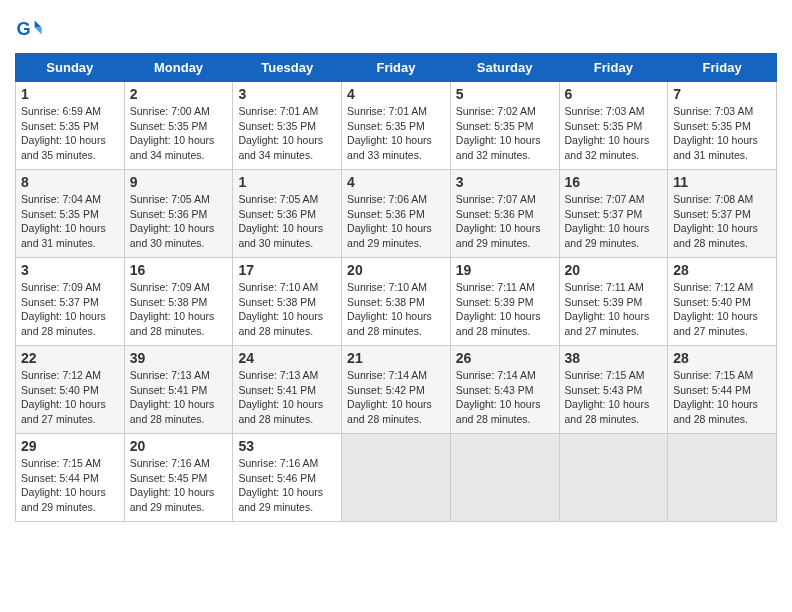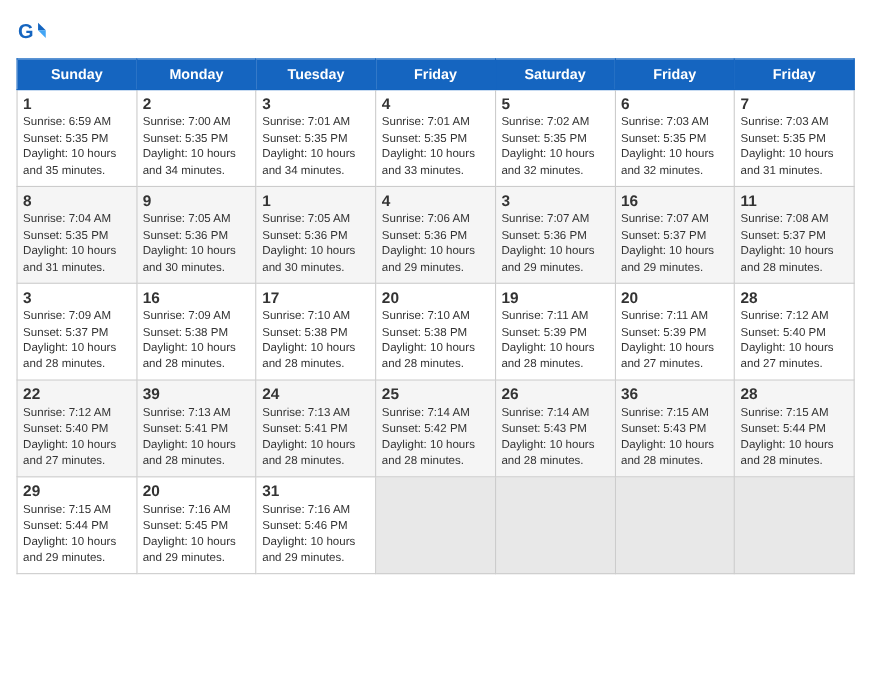--- a/index.html
+++ b/index.html
@@ -295,37 +295,37 @@
         </td>
         <td>
           <span class="day-num">24</span>
 <div class="cell-info">
   Sunrise: 7:13 AM<br>
   Sunset: 5:41 PM<br>
   Daylight: 10 hours and 28 minutes.
 </div>
         </td>
         <td>
-          <span class="day-num">25</span>
+          <span class="day-num">21</span>
 <div class="cell-info">
   Sunrise: 7:14 AM<br>
   Sunset: 5:42 PM<br>
   Daylight: 10 hours and 28 minutes.
 </div>
         </td>
         <td>
           <span class="day-num">26</span>
 <div class="cell-info">
   Sunrise: 7:14 AM<br>
   Sunset: 5:43 PM<br>
   Daylight: 10 hours and 28 minutes.
 </div>
         </td>
         <td>
-          <span class="day-num">36</span>
+          <span class="day-num">38</span>
 <div class="cell-info">
   Sunrise: 7:15 AM<br>
   Sunset: 5:43 PM<br>
   Daylight: 10 hours and 28 minutes.
 </div>
         </td>
         <td>
           <span class="day-num">28</span>
 <div class="cell-info">
   Sunrise: 7:15 AM<br>
@@ -345,21 +345,21 @@
         </td>
         <td>
           <span class="day-num">20</span>
 <div class="cell-info">
   Sunrise: 7:16 AM<br>
   Sunset: 5:45 PM<br>
   Daylight: 10 hours and 29 minutes.
 </div>
         </td>
         <td>
-          <span class="day-num">31</span>
+          <span class="day-num">53</span>
 <div class="cell-info">
   Sunrise: 7:16 AM<br>
   Sunset: 5:46 PM<br>
   Daylight: 10 hours and 29 minutes.
 </div>
         </td>
         <td class="empty-cell"></td>
         <td class="empty-cell"></td>
         <td class="empty-cell"></td>
         <td class="empty-cell"></td>

